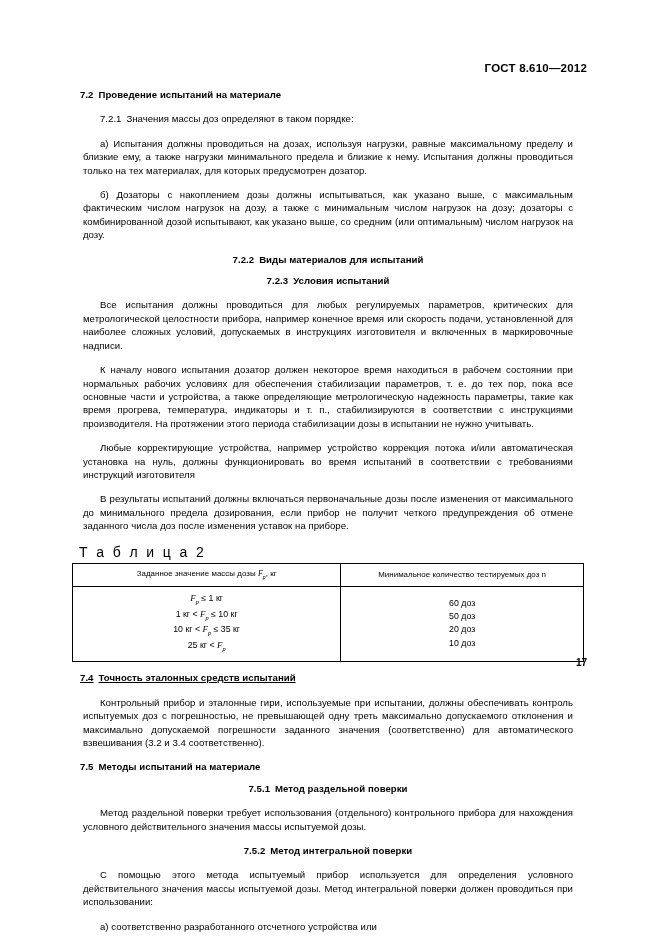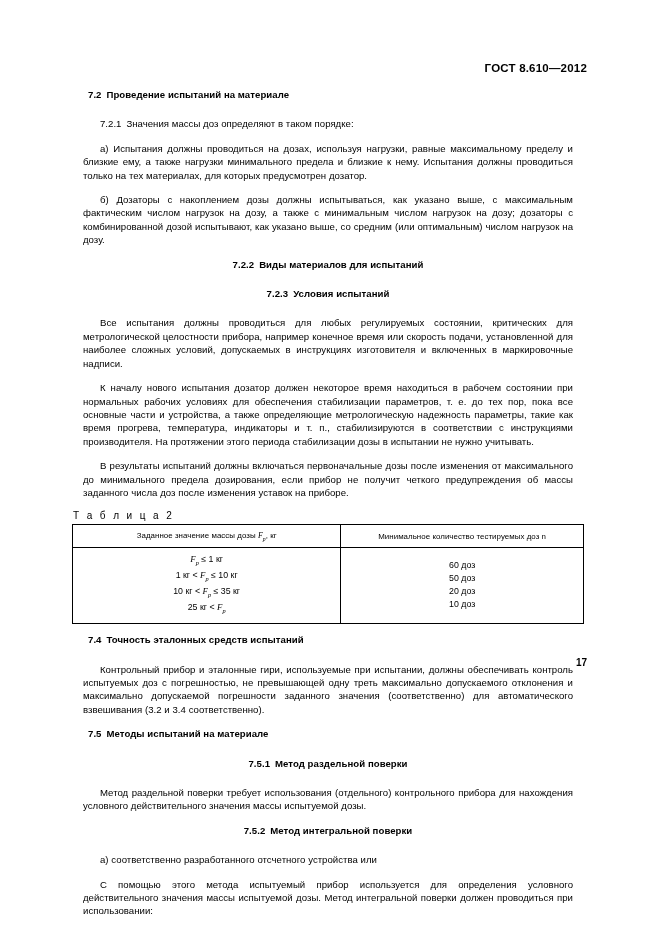--- a/index.html
+++ b/index.html
@@ -38,21 +38,21 @@
   .content {
     position: absolute;
     top: 88px;
     left: 72px;
     width: 512px;
   }
 
   h2.clause, h3.clause {
     font-size: 9.6px;
     font-weight: bold;
-    margin: 16px;
+    margin: 8px;
     padding: 0;
     line-height: 13.4px;
     letter-spacing: 0.05px;
   }
   h2.clause { margin-top: 9px; }
   h3.clause { margin-top: 7px; text-align: center; }
   h2.clause.first, h3.clause.first { margin-top: 0; }
   .num-gap { display: inline-block; width: 5px; }
 
   p.body {
@@ -62,22 +62,22 @@
     padding: 0;
     text-align: justify;
     text-indent: 17px;
     letter-spacing: 0.02px;
     word-spacing: 0.1px;
   }
   p.lettered { text-indent: 17px; }
 
   
   .table-caption {
-    font-size: 10px;
-    margin: 11px 0 3px 0;
+    font-size: 14px;
+    margin: 11px 0 3px 6px;
     letter-spacing: 2.4px;
     padding-left: 1px;
   }
   table.dose-table {
     border-collapse: collapse;
     width: 100%;
     table-layout: fixed;
     margin: 0;
   }
   table.dose-table th,
@@ -96,21 +96,21 @@
   }
   table.dose-table td {
     font-size: 8.8px;
     padding: 5px 4px 6px 4px;
     line-height: 13.2px;
   }
   .cell-line { display: block; white-space: nowrap; }
   var, .ital { font-style: italic; font-family: "Liberation Serif", serif; }
   sub { font-size: 0.72em; }
 
-  .after-table { margin-top: 15px; }
+  .after-table { margin-top: 15px; text-decoration: underline; }
 
   
   .folio {
     position: absolute;
     bottom: 76px;
     right: 74px;
     font-size: 10px;
     font-weight: bold;
   }
 </style>
@@ -126,23 +126,24 @@
     <h2 class="clause first"><span>7.2</span><span class="num-gap"></span><span>Проведение испытаний на материале</span></h2>
 
     <p class="body"><span>7.2.1</span><span class="num-gap"></span><span>Значения массы доз определяют в таком порядке:</span></p>
 
     <p class="body lettered">а)  Испытания должны проводиться на дозах, используя нагрузки, равные максимальному пределу и близкие ему, а также нагрузки минимального предела и близкие к нему. Испытания должны проводиться только на тех материалах, для которых предусмотрен дозатор.</p>
     <p class="body lettered">б)  Дозаторы с накоплением дозы должны испытываться, как указано выше, с максимальным фактическим числом нагрузок на дозу, а также с минимальным числом нагрузок на дозу; дозаторы с комбинированной дозой испытывают, как указано выше, со средним (или оптимальным) числом нагрузок на дозу.</p>
 
     <h3 class="clause"><span>7.2.2</span><span class="num-gap"></span><span>Виды материалов для испытаний</span></h3>
 
     <h3 class="clause"><span>7.2.3</span><span class="num-gap"></span><span>Условия испытаний</span></h3>
-    <p class="body">Все испытания должны проводиться для любых регулируемых состоянии, критических для метрологической целостности прибора, например конечное время или скорость подачи, установленной для наиболее сложных условий, допускаемых в инструкциях изготовителя и включенных в маркировочные надписи.</p>
+    <p class="body">Все испытания должны проводиться для любых регулируемых параметров, критических для метрологической целостности прибора, например конечное время или скорость подачи, установленной для наиболее сложных условий, допускаемых в инструкциях изготовителя и включенных в маркировочные надписи.</p>
     <p class="body">К началу нового испытания дозатор должен некоторое время находиться в рабочем состоянии при нормальных рабочих условиях для обеспечения стабилизации параметров, т. е. до тех пор, пока все основные части и устройства, а также определяющие метрологическую надежность параметры, такие как время прогрева, температура, индикаторы и т. п., стабилизируются в соответствии с инструкциями производителя. На протяжении этого периода стабилизации дозы в испытании не нужно учитывать.</p>
-    <p class="body">В результаты испытаний должны включаться первоначальные дозы после изменения от максимального до минимального предела дозирования, если прибор не получит четкого предупреждения об массы заданного числа доз после изменения уставок на приборе.</p>
+    <p class="body">Любые корректирующие устройства, например устройство коррекция потока и/или автоматическая установка на нуль, должны функционировать во время испытаний в соответствии с требованиями инструкций изготовителя</p>
+    <p class="body">В результаты испытаний должны включаться первоначальные дозы после изменения от максимального до минимального предела дозирования, если прибор не получит четкого предупреждения об отмене заданного числа доз после изменения уставок на приборе.</p>
 
 
     <div class="table-caption">Т а б л и ц а 2</div>
 
     <table class="dose-table">
       <colgroup>
         <col style="width:52.5%">
         <col style="width:47.5%">
       </colgroup>
       <thead>
@@ -171,20 +172,20 @@
 
     <h2 class="clause after-table"><span>7.4</span><span class="num-gap"></span><span>Точность эталонных средств испытаний</span></h2>
     <p class="body">Контрольный прибор и эталонные гири, используемые при испытании, должны обеспечивать контроль испытуемых доз с погрешностью, не превышающей одну треть максимально допускаемого отклонения и максимально допускаемой погрешности заданного значения (соответственно) для автоматического взвешивания (3.2 и 3.4 соответственно).</p>
 
     <h2 class="clause"><span>7.5</span><span class="num-gap"></span><span>Методы испытаний на материале</span></h2>
 
     <h3 class="clause"><span>7.5.1</span><span class="num-gap"></span><span>Метод раздельной поверки</span></h3>
     <p class="body">Метод раздельной поверки требует использования (отдельного) контрольного прибора для нахождения условного действительного значения массы испытуемой дозы.</p>
 
     <h3 class="clause"><span>7.5.2</span><span class="num-gap"></span><span>Метод интегральной поверки</span></h3>
+    <p class="body">С помощью этого метода испытуемый прибор используется для определения условного действительного значения массы испытуемой дозы. Метод интегральной поверки должен проводиться при использовании:</p>
     <p class="body lettered">а)  соответственно разработанного отсчетного устройства или</p>
-    <p class="body">С помощью этого метода испытуемый прибор используется для определения условного действительного значения массы испытуемой дозы. Метод интегральной поверки должен проводиться при использовании:</p>
 
   </div>
 
   <div class="folio">17</div>
 
 </div>
 
 </body></html>

